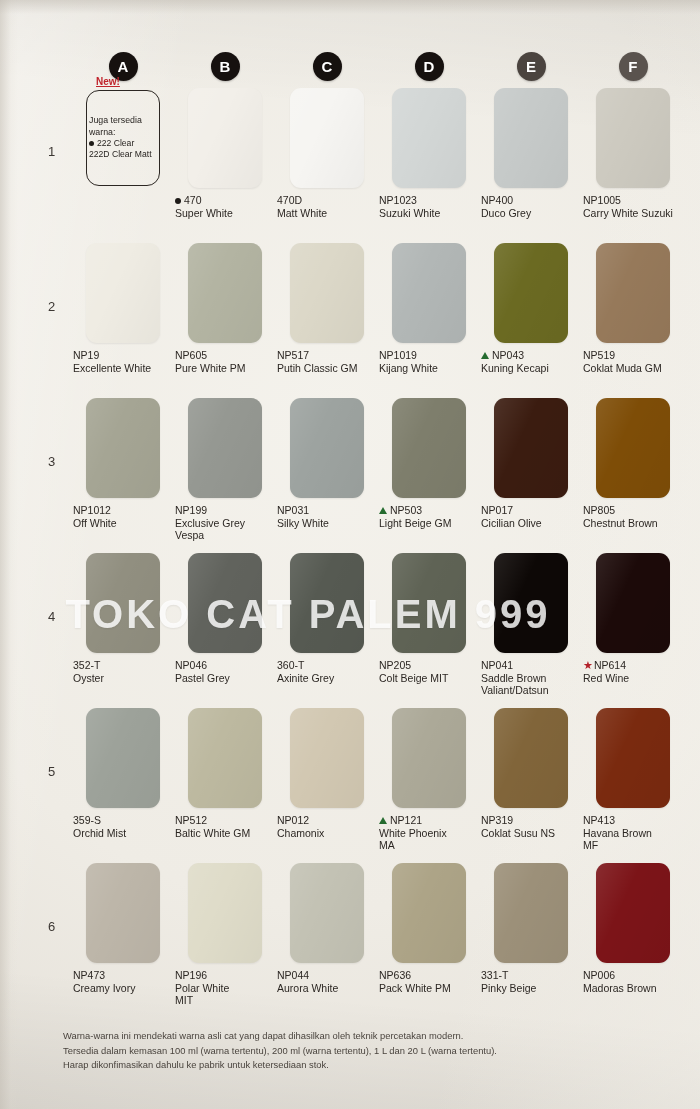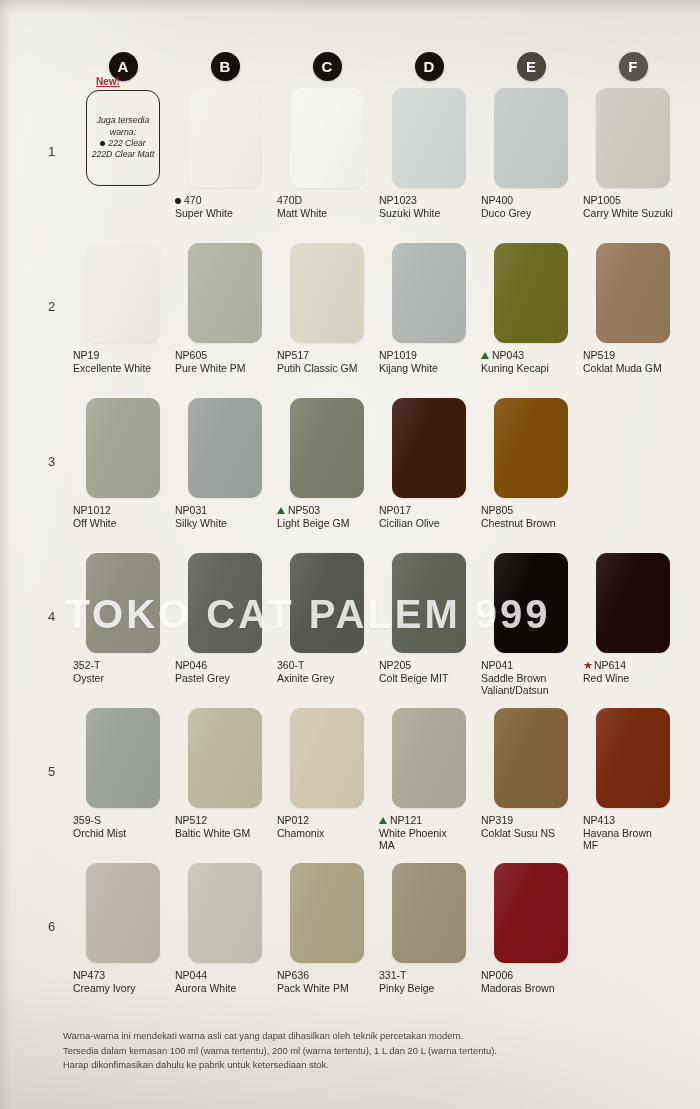--- a/index.html
+++ b/index.html
@@ -173,24 +173,23 @@
     position: absolute;
     top: 2px;
     left: 0;
     width: 74px;
     height: 96px;
     border: 1.4px solid #2c2723;
     border-radius: 13px;
     box-sizing: border-box;
     display: flex;
     flex-direction: column;
-    align-items: center;
+    align-items: flex-start;
     justify-content: center;
     padding: 4px 2px;
-    font-style: italic;
   }
   .promo-line {
     font-size: 8.6px;
     line-height: 11.4px;
     color: #221e1b;
     text-align: center;
     white-space: nowrap;
   }
   .promo-line.lead { font-size: 8.8px; }
 
@@ -350,20 +349,28 @@
       <div class="row">
         <div class="row-num">3</div>
         <div class="cell">
           <div class="swatch" style="background: rgb(165, 165, 148);"></div>
           <div class="caption">
             <div class="code-line">NP1012</div>
             <div class="name-line">Off White</div>
           </div>
         </div>
         <div class="cell">
+          <div class="swatch" style="background: rgb(149, 152, 146);"></div>
+          <div class="caption">
+            <div class="code-line">NP199</div>
+            <div class="name-line">Exclusive Grey</div>
+            <div class="name-line">Vespa</div>
+          </div>
+        </div>
+        <div class="cell">
           <div class="swatch" style="background: rgb(157, 163, 160);"></div>
           <div class="caption">
             <div class="code-line">NP031</div>
             <div class="name-line">Silky White</div>
           </div>
         </div>
         <div class="cell">
           <div class="swatch" style="background: rgb(126, 126, 108);"></div>
           <div class="caption">
             <div class="code-line"><span class="mk-tri"></span>NP503</div>
@@ -478,20 +485,28 @@
           </div>
         </div>
       </div>
       <div class="row">
         <div class="row-num">6</div>
         <div class="cell">
           <div class="swatch" style="background: rgb(189, 182, 169);"></div>
           <div class="caption">
             <div class="code-line">NP473</div>
             <div class="name-line">Creamy Ivory</div>
+          </div>
+        </div>
+        <div class="cell">
+          <div class="swatch" style="background: rgb(223, 220, 201);"></div>
+          <div class="caption">
+            <div class="code-line">NP196</div>
+            <div class="name-line">Polar White</div>
+            <div class="name-line">MIT</div>
           </div>
         </div>
         <div class="cell">
           <div class="swatch" style="background: rgb(195, 194, 180);"></div>
           <div class="caption">
             <div class="code-line">NP044</div>
             <div class="name-line">Aurora White</div>
           </div>
         </div>
         <div class="cell">

